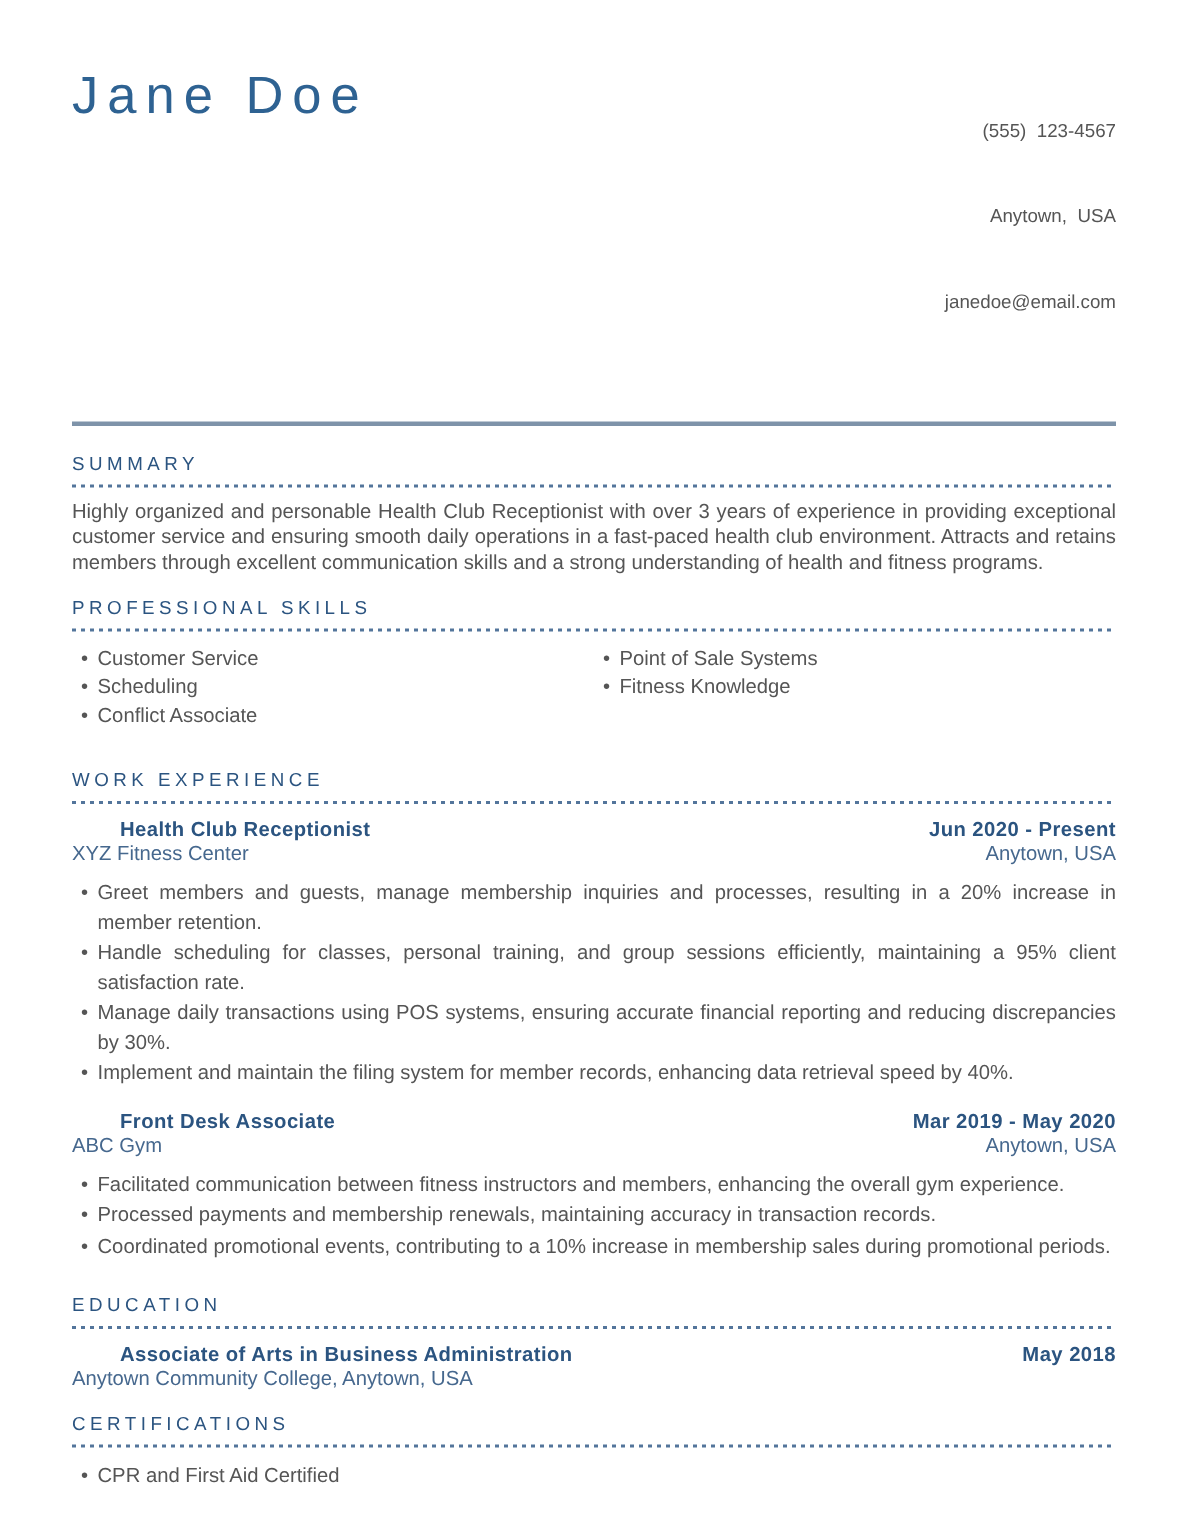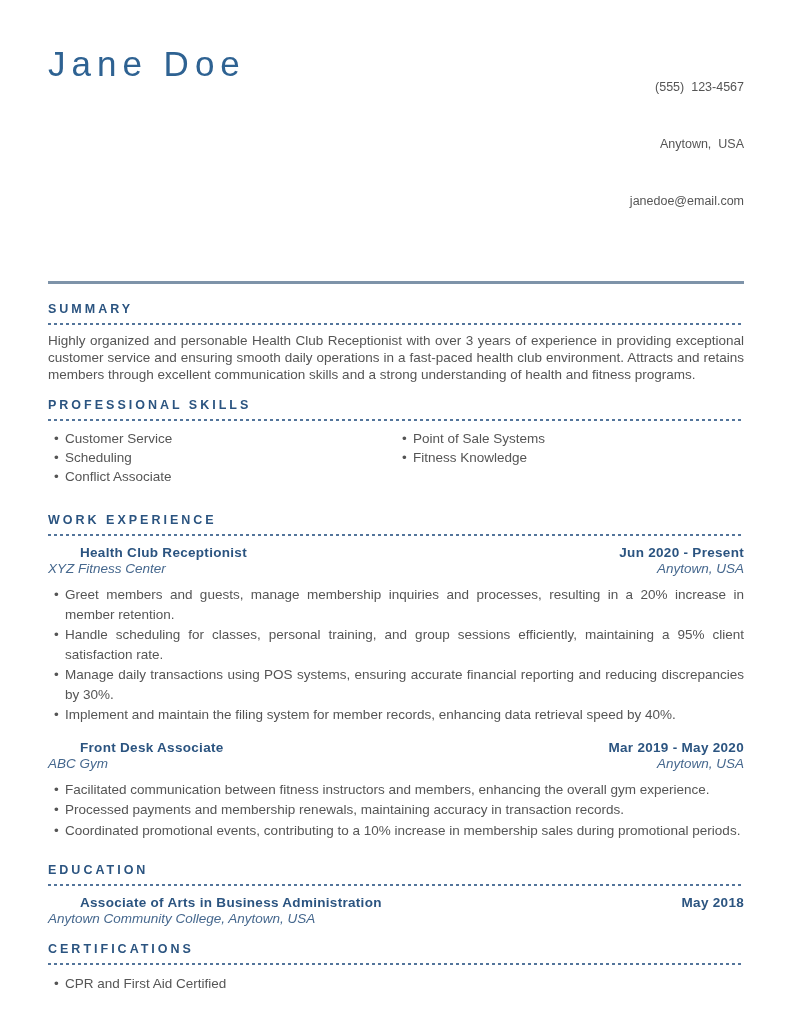--- a/index.html
+++ b/index.html
@@ -27,21 +27,21 @@
     letter-spacing:6px;line-height:1.25;margin-top:4px;
   }
   .contact{
     text-align:right;color:var(--body-gray);font-size:12.5px;line-height:19px;
     white-space:pre;margin-top:2px;
   }
   .top-rule{height:3px;background:var(--divider);margin-top:32px;}
 
   
   h2.sec{
-    color:var(--heading-blue);font-size:12.5px;font-weight:700;letter-spacing:3px;
+    color:var(--heading-blue);font-size:12.5px;font-weight:400;letter-spacing:3px;
     padding-bottom:8px;line-height:16px;
     background-image:repeating-linear-gradient(90deg,var(--dash) 0 3px,transparent 3px 6px);
     background-size:100% 2px;background-position:left bottom;background-repeat:no-repeat;
   }
 
   .body-text{color:var(--body-gray);font-size:13.5px;line-height:16.8px;}
   .just{text-align:justify;}
 
   section.summary{margin-top:17px;}
   section.summary p{margin-top:8px;}
@@ -60,21 +60,21 @@
   }
   ul.blist.tight li{margin-bottom:0;}
   ul.jb li{text-align:justify;line-height:19.5px;margin-bottom:1px;}
 
   section.work{margin-top:26px;}
   .job{margin-top:8px;}
   .job + .job{margin-top:14px;}
   .job-head{display:flex;justify-content:space-between;align-items:flex-start;}
   .jh-right{text-align:right;}
   .role,.dates{color:var(--heading-blue);font-weight:700;font-size:13.5px;line-height:17px;letter-spacing:0.3px;padding-left:32px;}
-  .company,.loc{color:var(--italic-blue);font-style:italic;font-size:13.5px;line-height:16px;}
+  .company,.loc{color:var(--italic-blue);font-size:13.5px;line-height:16px;}
   .job ul{margin-top:8px;}
 
   section.education{margin-top:22px;}
   .edu-row{display:flex;justify-content:space-between;margin-top:8px;}
 
   section.certs{margin-top:14px;}
   section.certs ul{margin-top:9px;}
 </style>
 </head>
 <body>

